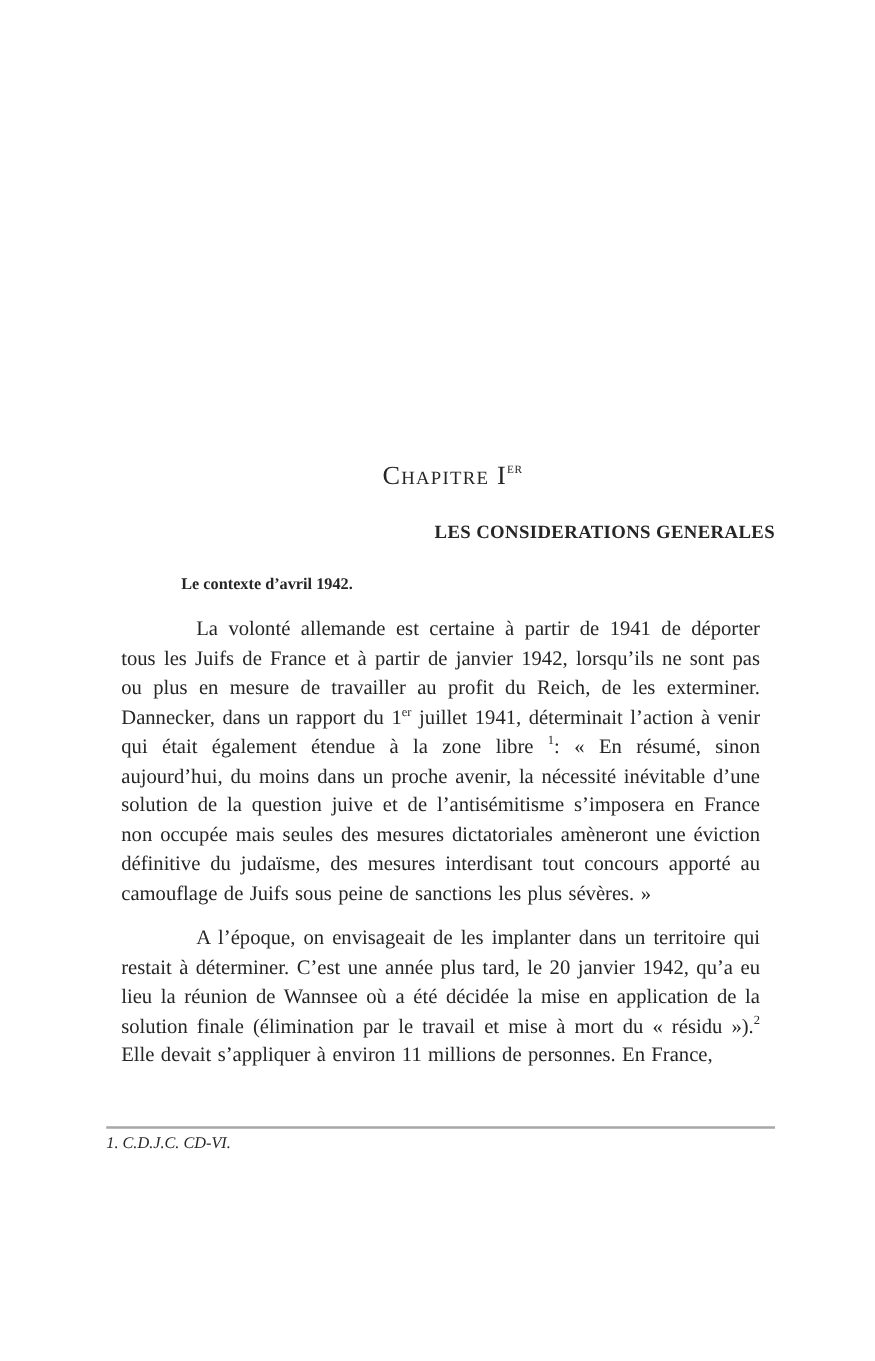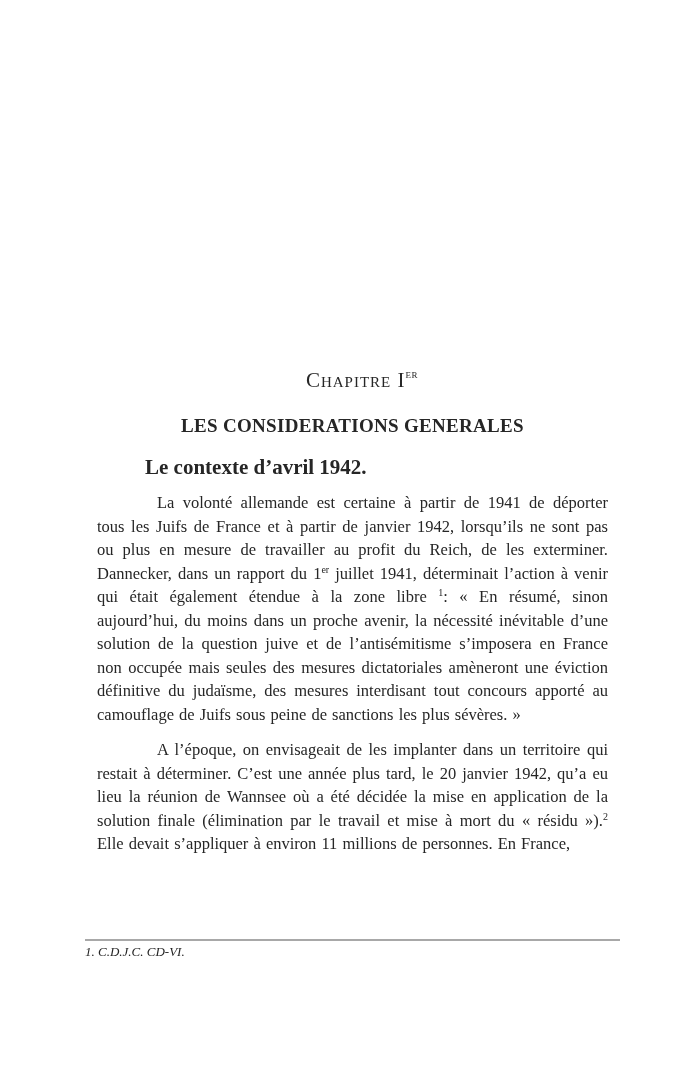--- a/index.html
+++ b/index.html
@@ -29,31 +29,31 @@
     letter-spacing: 1px;
     margin-left: 19px;
   }
   .chapter-sup {
     font-size: 9px;
     vertical-align: 9px;
     letter-spacing: 0.5px;
   }
   .main-heading {
     margin-top: 21px;
-    text-align: center;
+    text-align: right;
     font-weight: bold;
-    font-size: 19px;
+    font-size: 15px;
     line-height: 24px;
     letter-spacing: 0.3px;
   }
   .sub-heading {
     margin-top: 17px;
     padding-left: 60px;
     font-weight: bold;
-    font-size: 21px;
+    font-size: 13px;
     line-height: 24px;
   }
   .body-copy p {
     margin: 12px;
     text-align: justify;
     text-align-last: left;
     text-indent: 60px;
     font-size: 16.5px;
     line-height: 23.5px;
     word-spacing: 1px;
@@ -62,21 +62,21 @@
   .para-2 { margin-top: 19px; font-family: Liberation Serif, serif; }
   sup.ref {
     font-size: 10px;
     line-height: 0;
     vertical-align: super;
   }
   .footnote-area {
     position: absolute;
     left: 85px;
     right: 80px;
-    top: 939px;
+    top: 901px;
   }
   .fn-rule {
     height: 2px;
     background: #a8a8a8;
     margin-bottom: 3px;
   }
   .footnote {
     font-style: italic;
     font-size: 13px;
     line-height: 16.5px;

